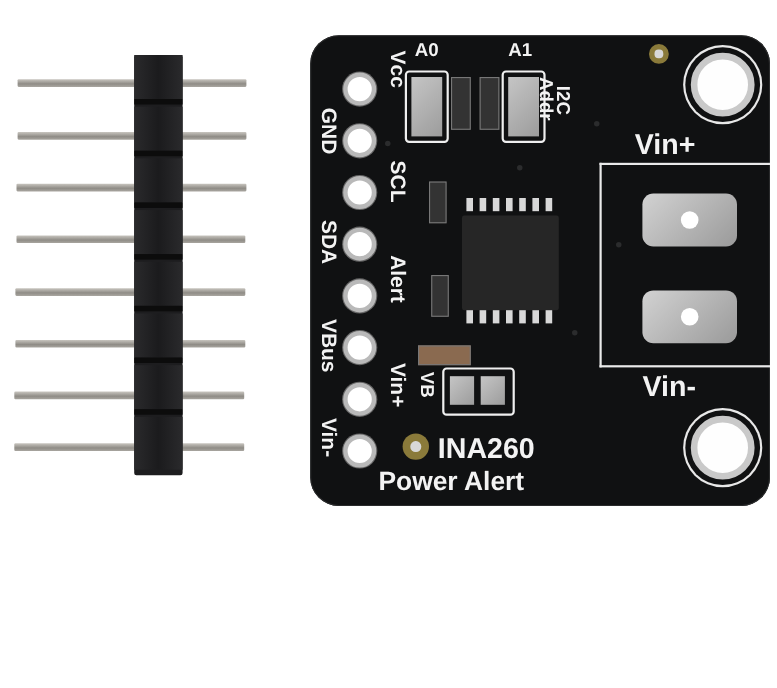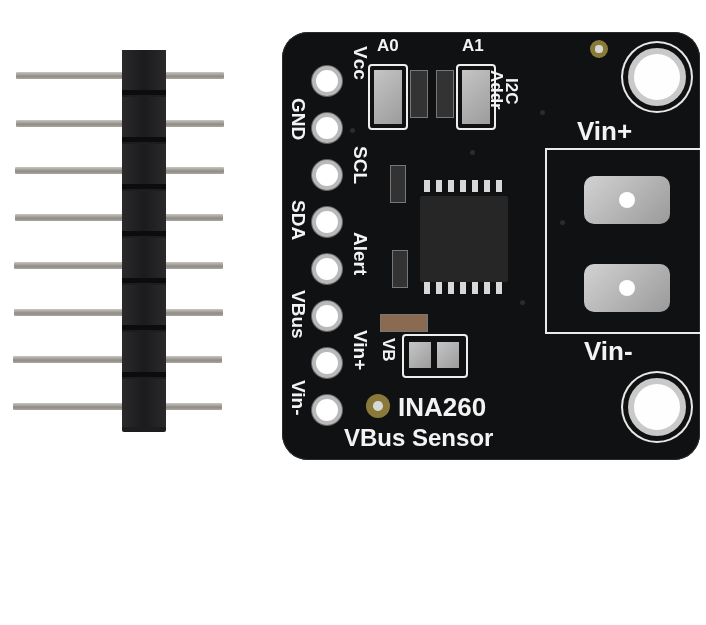--- a/index.html
+++ b/index.html
@@ -109,21 +109,21 @@
 </div>
 
 <div class="silk rot90" style="left:398px;top:338px;font-size:17px;">VB</div>
 <div class="jumper" style="left:402px;top:334px;width:62px;height:40px;">
   <div class="jpad" style="left:5px;top:6px;width:22px;height:26px;"></div>
   <div class="jpad" style="left:33px;top:6px;width:22px;height:26px;"></div>
 </div>
 
 <div class="gold" style="left:366px;top:394px;width:24px;height:24px;"></div>
 <div class="silk" style="left:398px;top:392px;font-size:26px;">INA260</div>
-<div class="silk" style="left:344px;top:424px;font-size:24px;">VBus Sensor</div>
+<div class="silk" style="left:344px;top:424px;font-size:24px;">Power Alert</div>
 
 <div class="gold" style="left:590px;top:40px;width:18px;height:18px;"></div>
 <div class="mount" style="left:628px;top:48px;"></div>
 <div class="silk" style="left:577px;top:116px;font-size:26px;">Vin+</div>
 <div class="line" style="left:545px;top:148px;width:155px;height:2px;"></div>
 <div class="line" style="left:545px;top:148px;width:2px;height:186px;"></div>
 <div class="line" style="left:545px;top:332px;width:155px;height:2px;"></div>
 <div class="lug" style="left:584px;top:176px;width:86px;height:48px;">
   <div class="lug-hole" style="left:35px;top:16px;"></div>
 </div>

